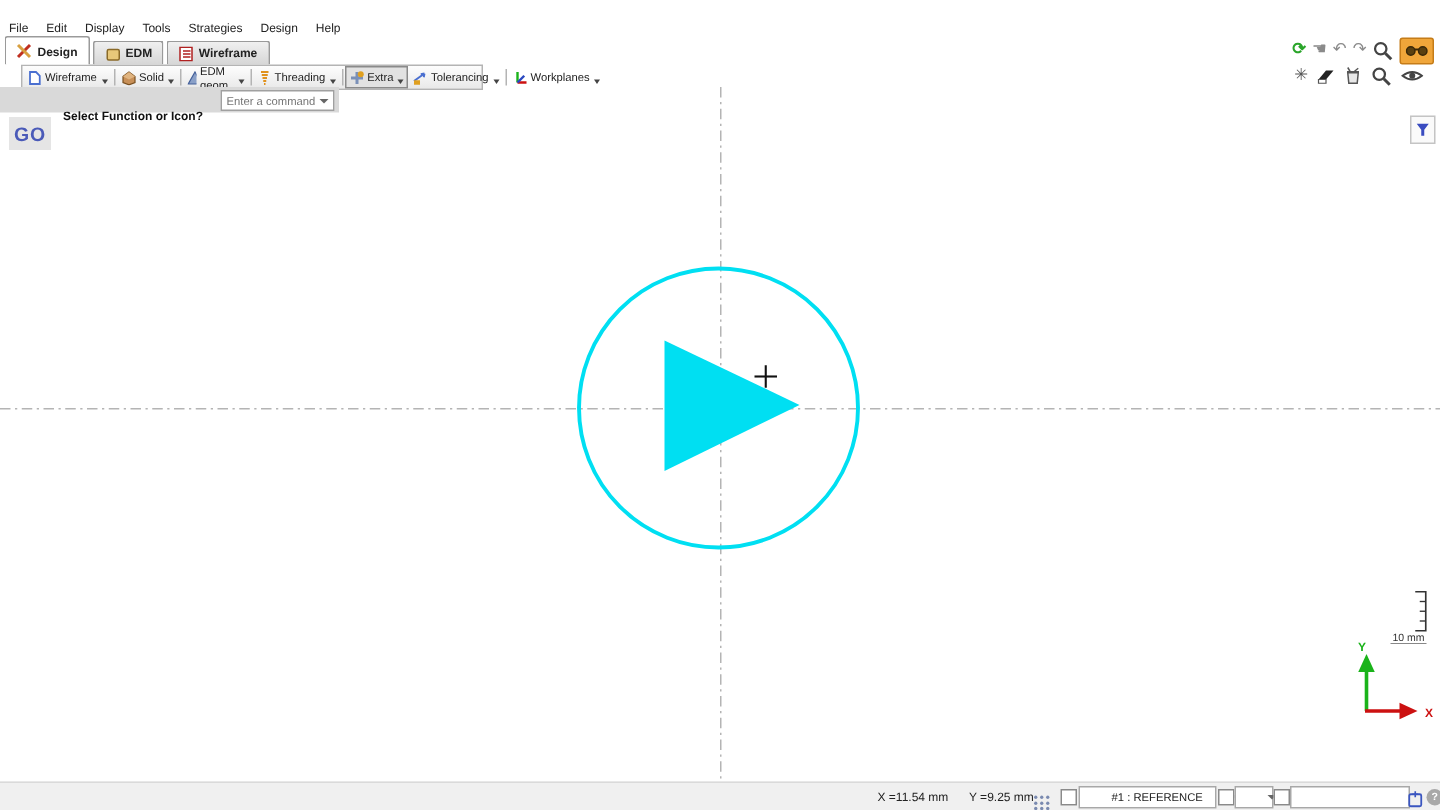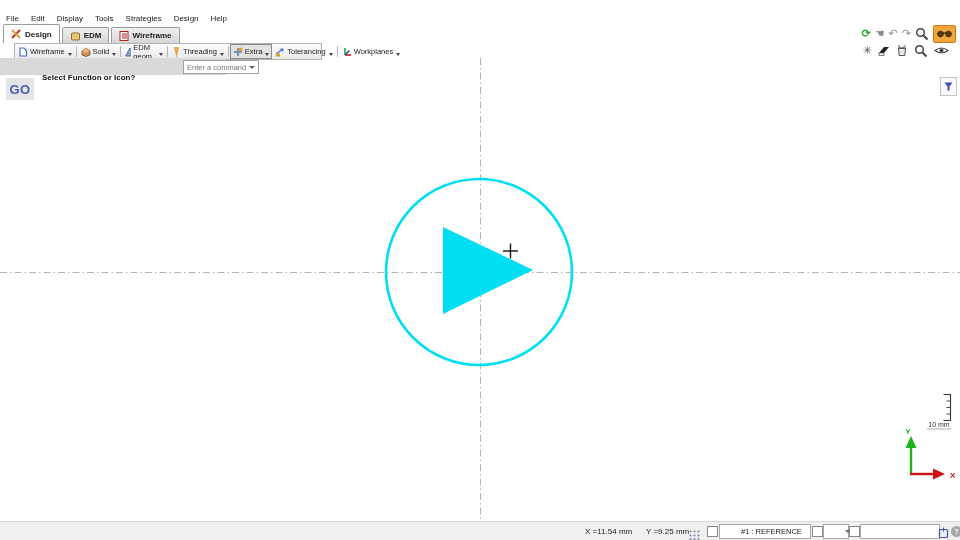--- a/index.html
+++ b/index.html
@@ -33,21 +33,21 @@
   .vicons1{position:absolute;top:25px;right:4px;display:flex;gap:4px;align-items:center;height:17px;}
   .vicons2{position:absolute;top:43px;right:11px;display:flex;gap:6px;align-items:center;height:15px;}
   .gicon{font-size:11px;line-height:13px;color:#8a8a8a;}
   .gicon.green{color:#2aa52a;font-weight:bold;}
   .glasses-btn{width:21px;height:16px;background:#f0a63a;border:1px solid #c57c18;border-radius:2px;
                display:flex;align-items:center;justify-content:center;}
   
   .command-bar{position:absolute;top:58px;left:0;width:226px;height:17px;background:#d9d9d9;display:flex;align-items:center;}
   .cmd-label{margin-left:42px;font-size:8px;font-weight:bold;color:#111;margin-top:21px;}
   .cmd-combo{position:absolute;left:147px;top:2px;width:74px;height:12px;background:#fff;border:1px solid #a0a0a0;
-             display:flex;align-items:center;margin-left:36px;}
+             display:flex;align-items:center;}
   .cmd-combo input{flex:1;border:none;outline:none;background:transparent;font-size:7.5px;padding:0 3px;width:58px;
                    font-family:"Liberation Sans",sans-serif;color:#444;}
   .combo-caret{width:0;height:0;border-left:3px solid transparent;border-right:3px solid transparent;
                border-top:3.5px solid #666;margin-right:3px;flex:0 0 auto;}
   
   .go-logo{position:absolute;top:78px;left:6px;width:28px;height:22px;background:#e5e5e5;display:flex;align-items:center;
            justify-content:center;font-size:13px;font-weight:bold;color:#4a5ab8;letter-spacing:.5px;}
   .filter-btn{position:absolute;top:77px;right:3px;width:15px;height:17px;background:#fafafa;border:1px solid #c4c4c4;
               display:flex;align-items:center;justify-content:center;}
   #canvas-svg{position:absolute;left:0;top:0;pointer-events:none;}

